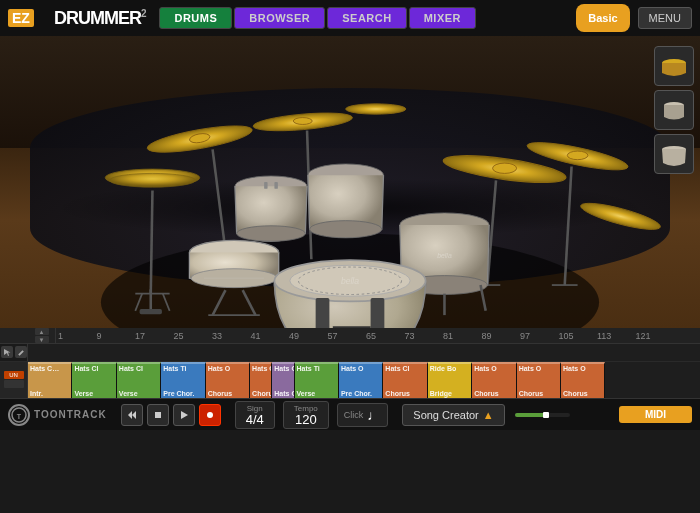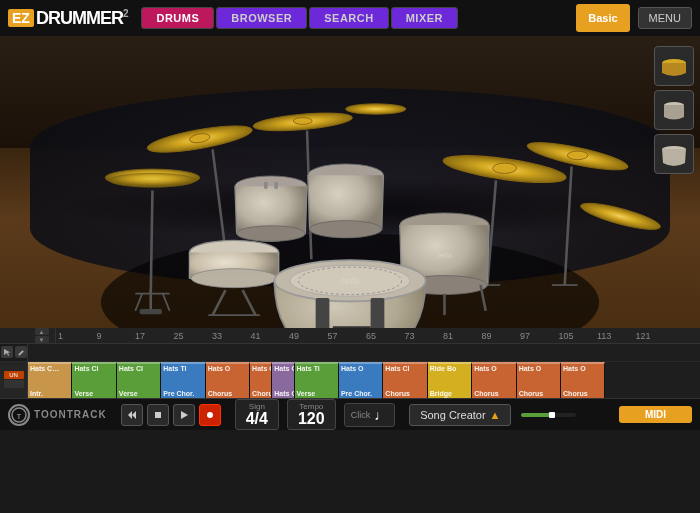--- a/index.html
+++ b/index.html
@@ -32,21 +32,21 @@
       font-weight: bold;
       letter-spacing: -1px;
     }
     .logo-ez {
       background: #e8a020;
       color: #fff;
       font-size: 14px;
       font-weight: 900;
       padding: 1px 4px;
       border-radius: 2px;
-      margin-right: 2px;
+      margin-right: 20px;
     }
     .logo-sup {
       color: #aaa;
       font-size: 10px;
       vertical-align: super;
     }
     .nav-tabs {
       display: flex;
       gap: 2px;
       flex: 1;
@@ -56,30 +56,30 @@
       color: #ccc;
       font-size: 11px;
       font-weight: bold;
       padding: 4px 14px;
       border-radius: 3px;
       cursor: pointer;
       border: 1px solid #444;
       letter-spacing: 0.5px;
     }
     .nav-tab.active {
-      background: #be185d;
+      background: #15803d;
       color: #fff;
     }
     .preset-box {
       background: #e8a020;
       color: #fff;
       font-size: 11px;
       font-weight: bold;
       padding: 8px 12px;
-      border-radius: 3px;
+      border-radius: 8px;
       cursor: pointer;
       margin-left: 8px;
     }
     .menu-btn {
       background: #333;
       color: #ccc;
       font-size: 11px;
       padding: 4px 10px;
       border-radius: 3px;
       cursor: pointer;
@@ -332,22 +332,22 @@
       border-radius: 3px;
       padding: 2px 10px;
       text-align: center;
     }
     .sign-label {
       color: #888;
       font-size: 8px;
     }
     .sign-value {
       color: #fff;
-      font-size: 16px;
-      font-weight: bold;
+      font-size: 13px;
+      font-weight: normal;
       line-height: 1;
     }
     .song-creator-btn {
       background: #2a2a2a;
       border: 1px solid #555;
       border-radius: 3px;
       padding: 4px 10px;
       color: #ddd;
       font-size: 11px;
       cursor: pointer;

